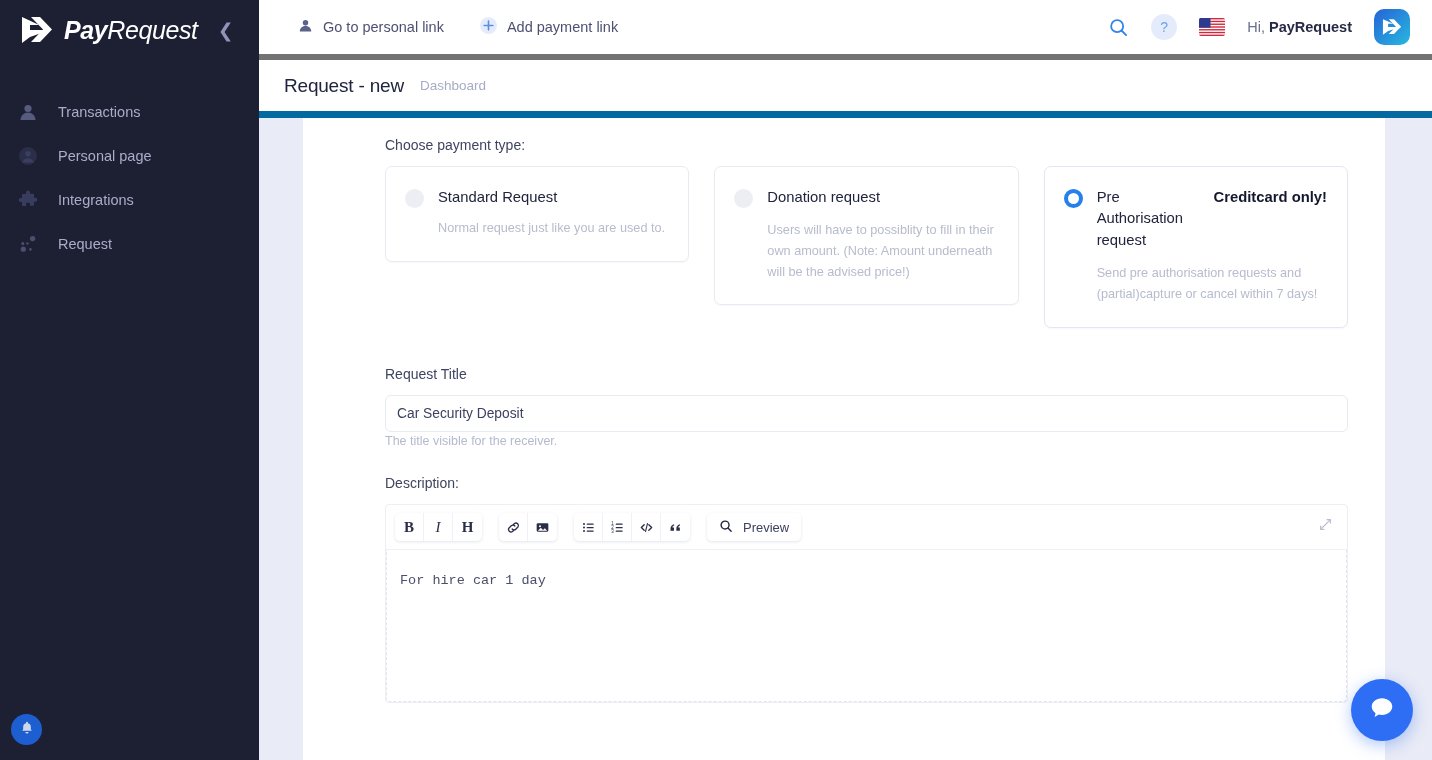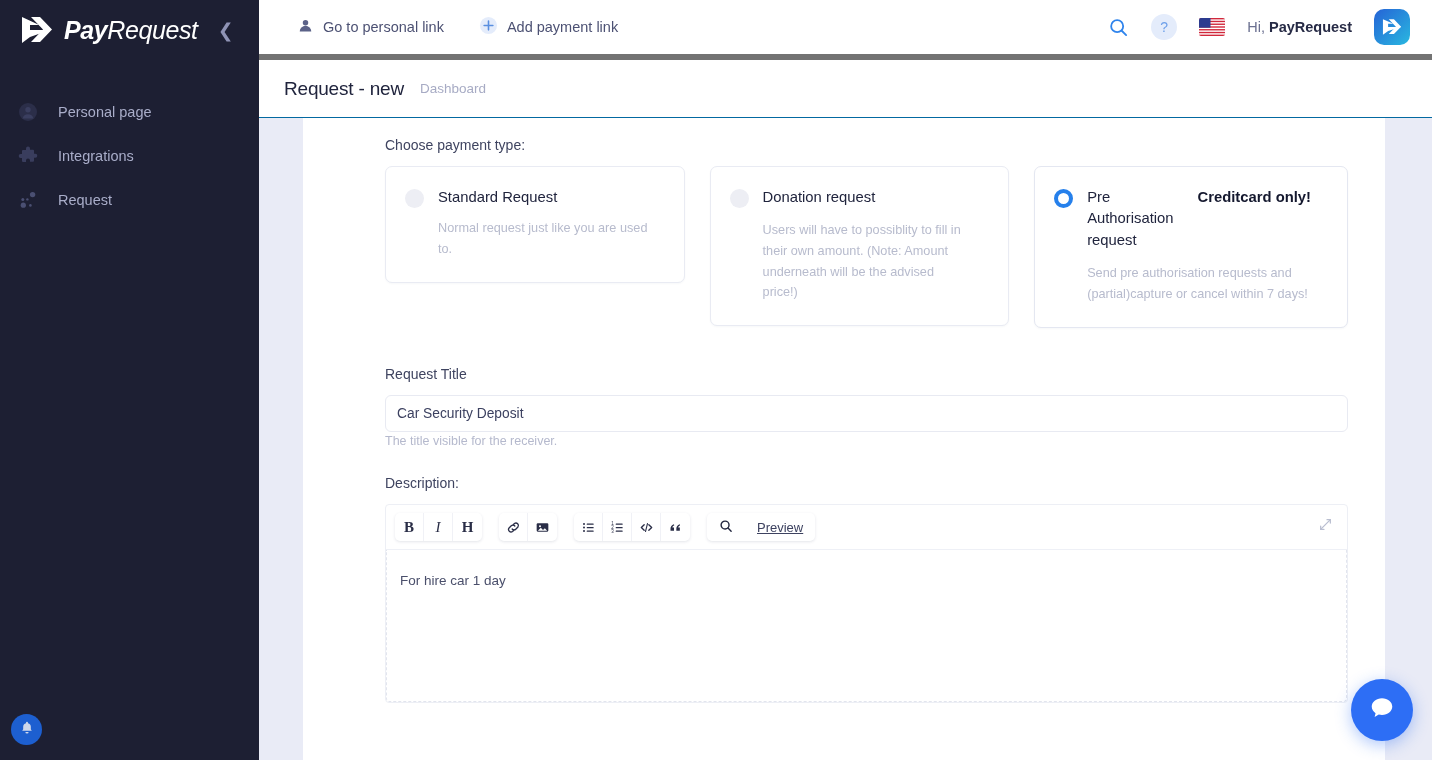--- a/index.html
+++ b/index.html
@@ -81,21 +81,21 @@
     background: #e4ecfb; color: #6ea0ea; font-size: 14px;
     display: flex; align-items: center; justify-content: center;
     cursor: pointer;
   }
 
   
   .titlebar {
     position: absolute; left: 259px; top: 60px; right: 0; height: 58px;
     background: #ffffff; display: flex; align-items: center;
     padding-left: 25px; gap: 16px;
-    border-bottom: 1px solid #0369a1;
+    border-bottom: 7px solid #0369a1;
   }
   .page-title { font-size: 19px; color: #20243d; letter-spacing: -0.2px; }
   .crumb { font-size: 13.5px; color: #a7abc4; }
 
   
   .content-wrap {
     position: absolute; left: 259px; top: 118px;
     width: 1173px; height: 642px; background: #e9ebf6;
     overflow: hidden;
   }
@@ -105,21 +105,21 @@
   }
   .inner { padding: 19px 37px 0 82px; }
 
   .field-label { font-size: 14px; color: #3f4460; margin-bottom: 13px; }
   .helper { font-size: 12.5px; color: #b5b9cd; margin-top: 0; line-height: 1.5; }
 
   
   .cards { display: flex; gap: 25px; align-items: flex-start; }
   .card {
     flex: 1; border: 1px solid #e9ebf3; border-radius: 7px;
-    background: #fff; padding: 20px 36px 22px 19px; cursor: pointer;
+    background: #fff; padding: 20px 20px 22px 19px; cursor: pointer;
     box-shadow: 0 1px 2px rgba(40,50,90,.035);
   }
   .card.selected { border-color: #e4e7f1; }
   .card-head { display: flex; align-items: flex-start; gap: 14px; }
   .radio {
     width: 19px; height: 19px; border-radius: 50%;
     background: #edeef4; flex: none; margin-top: 2px;
   }
   .radio.on {
     background: #ffffff; border: 4.5px solid #2680eb;
@@ -160,31 +160,31 @@
     margin-right: 17px; overflow: hidden;
   }
   .tbtn {
     width: 29px; height: 28px; display: flex;
     align-items: center; justify-content: center; cursor: pointer;
     color: #2a2e47; font-size: 14px;
     border-right: 1px solid #f0f1f6;
   }
   .tgroup .tbtn:last-child { border-right: none; }
   .preview-btn {
-    display: flex; align-items: center; gap: 24px;
+    display: flex; align-items: center; gap: 10px;
     height: 28px; padding: 0 12px; background: #fff;
     border-radius: 5px; box-shadow: 0 1px 3px rgba(45,55,95,.13);
-    font-size: 13px; color: #3d4260; cursor: pointer; text-decoration: underline;
+    font-size: 13px; color: #3d4260; cursor: pointer;
   }
   .expand-ico {
     position: absolute; right: 14px; top: 12px; cursor: pointer;
   }
   .editor-area {
     width: 100%; height: 147px; border: none; outline: none; resize: none;
-    padding: 21px 0 0 13px; font-family: Liberation Sans, sans-serif;
+    padding: 21px 0 0 13px; font-family: Liberation Mono, monospace;
     font-size: 13.5px; color: #4a4f6b; background: transparent;
     line-height: 1.5;
   }
   .editor-dash {
     border: 1px dashed #e2e5ee; border-top: none;
     border-radius: 0 0 4px 4px;
   }
 
   .chat-widget {
     position: absolute; right: 19px; bottom: 19px;
@@ -207,20 +207,29 @@
           <path d="M2 2 L20 2 L32 14.5 L20 27 L11 27 L23 14.5 L11 2 Z" fill="#ffffff"></path>
         </svg>
       </span>
       <span class="brand-text"><span>Pay</span><span class="thin">Request</span></span>
       <span class="collapse-btn">❮</span>
     </div>
 
     <div class="nav">
 
 
+      <div class="nav-item">
+        <span class="nav-ico">
+          <svg viewBox="0 0 22 22" width="22" height="22" fill="#575c7f">
+            <circle cx="11" cy="7.5" r="3.6"></circle>
+            <path d="M3.4 19 a7.6 7.6 0 0 1 15.2 0 Z"></path>
+          </svg>
+        </span>
+        <span>Transactions</span>
+      </div>
 
       <div class="nav-item">
         <span class="nav-ico">
           <svg viewBox="0 0 22 22" width="22" height="22">
             <circle cx="11" cy="11" r="9" fill="#2b2e49"></circle>
             <circle cx="11" cy="8.7" r="2.7" fill="#3a3e5f"></circle>
             <path d="M5.6 17.4 a5.6 5.6 0 0 1 10.8 0 Z" fill="#3a3e5f"></path>
           </svg>
         </span>
         <span>Personal page</span>

